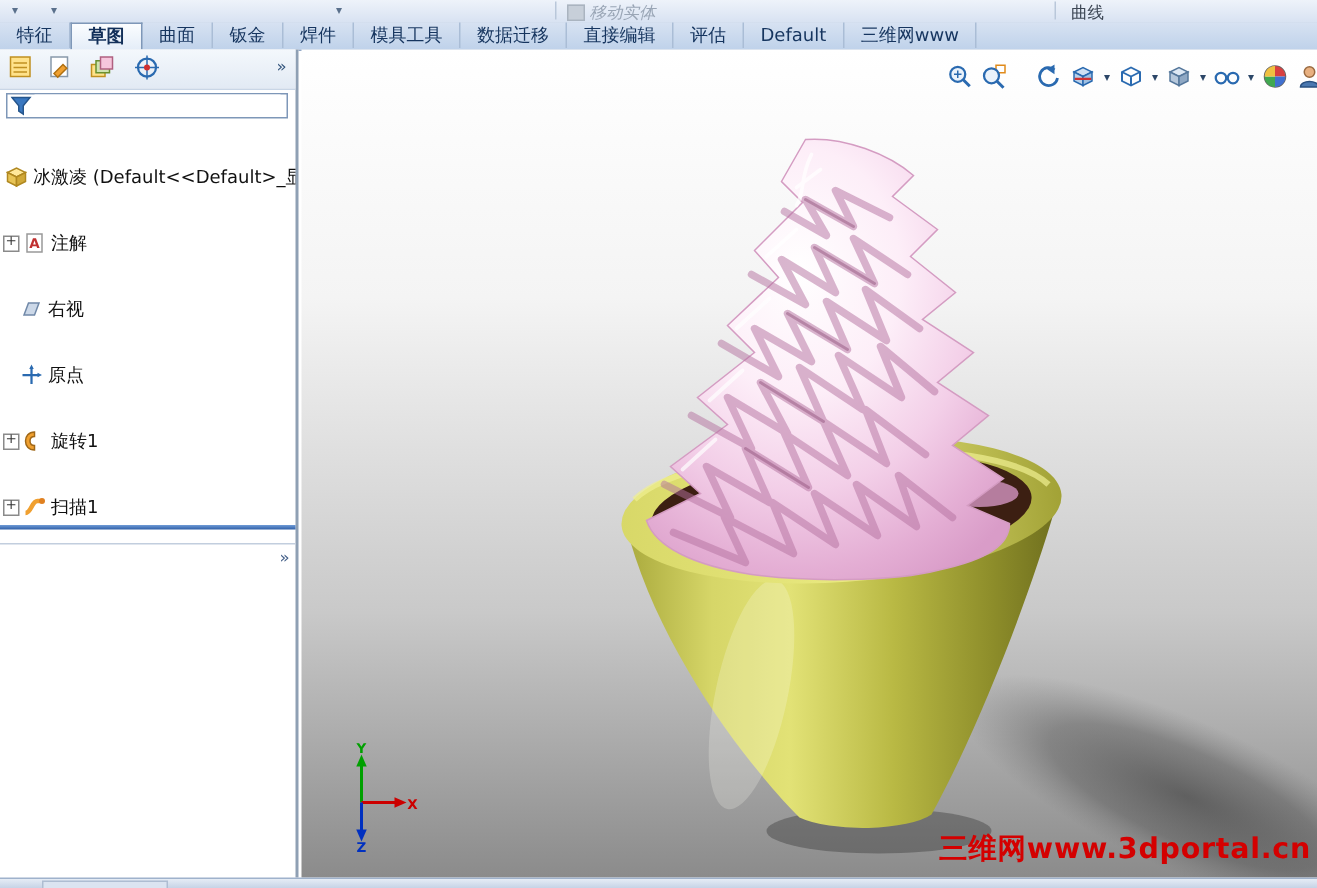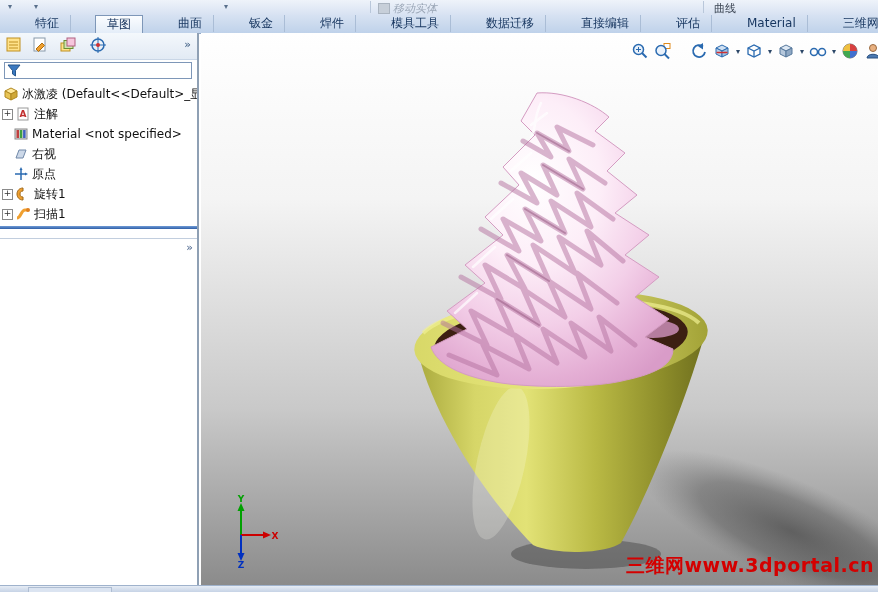--- a/index.html
+++ b/index.html
@@ -14,39 +14,39 @@
   .top-strip .caret{position:absolute;top:2px;font-size:8px;color:#5a708c;}
   .vsep{position:absolute;top:1px;width:1px;height:12px;background:#b9c7da;}
   .move-entity{position:absolute;left:393px;top:1px;font-size:11px;color:#9aa6b6;font-style:italic;}
   .move-entity-ic{position:absolute;left:378px;top:3px;width:10px;height:9px;
     background:#c7cfd9;border:1px solid #aab4c0;}
   .curve-label{position:absolute;left:714px;top:1px;font-size:11px;color:#3c4654;}
   
   .tab-bar{position:absolute;left:0;top:15px;width:878px;height:18px;display:flex;
     background:linear-gradient(#d7e2f2,#bfd2ea);border-bottom:1px solid #93a9c7;}
   .tab{height:17px;line-height:17px;padding:0 11px;font-size:12px;color:#16355f;
-    border-right:1px solid #aabdd6;white-space:nowrap;cursor:default;margin-left:24px;}
+    border-right:1px solid #aabdd6;white-space:nowrap;cursor:default;}
   .tab.active{background:linear-gradient(#fbfdff,#e4edf8);
-    border:1px solid #7e97b8;border-bottom:0;color:#13305a;font-weight:normal;}
+    border:1px solid #7e97b8;border-bottom:0;color:#13305a;font-weight:bold;}
   
   .side-panel{position:absolute;left:0;top:33px;width:199px;height:552px;
     background:#fff;border-right:2px solid #8fa0b4;box-sizing:border-box;}
   .panel-toolbar{height:26px;position:relative;
     background:linear-gradient(#f4f8fc,#e2eaf4);border-bottom:1px solid #c9d6e6;}
   .panel-toolbar .pt-ic{position:absolute;top:3px;width:18px;height:18px;}
   .panel-overflow{position:absolute;right:6px;top:5px;font-size:11px;color:#35567d;cursor:pointer;}
   .filter-row{height:22px;padding:2px 4px;box-sizing:border-box;}
   .filter-box{width:188px;height:17px;border:1px solid #7e97b8;background:#fff;
     position:relative;box-sizing:border-box;}
   .filter-box svg{position:absolute;left:2px;top:1px;}
   .filter-box input{position:absolute;left:18px;top:0;width:160px;height:13px;
     border:none;outline:none;font-size:11px;font-family:inherit;}
   .tree{padding-top:2px;}
   .tree-row{height:20px;display:flex;align-items:center;white-space:nowrap;
-    font-size:12px;color:#101010;overflow:hidden;cursor:default;}
+    font-size:12px;color:#101010;overflow:hidden;cursor:default;margin-top:24px;}
   .tree-row .expander{width:9px;height:9px;margin:0 2px 0 2px;border:1px solid #8a8a8a;
     background:#fff;font-size:9px;line-height:7px;text-align:center;color:#333;flex:none;}
   .tree-row .spacer{width:13px;flex:none;}
   .tree-row .ticon{width:16px;height:16px;margin-right:3px;flex:none;}
   .tree-row.root{padding-left:3px;}
   .rollback{height:3px;width:197px;margin-top:2px;
     background:linear-gradient(#6f9bd6,#2f5fa8);cursor:ns-resize;}
   .pane-splitter{margin-top:9px;border-top:1px solid #c2cede;position:relative;height:22px;}
   .splitter-chevron{position:absolute;right:4px;top:2px;font-size:11px;color:#46618a;cursor:pointer;}
   
@@ -83,21 +83,21 @@
 <div class="tab-bar">
   <div class="tab">特征</div>
   <div class="tab active">草图</div>
   <div class="tab">曲面</div>
   <div class="tab">钣金</div>
   <div class="tab">焊件</div>
   <div class="tab">模具工具</div>
   <div class="tab">数据迁移</div>
   <div class="tab">直接编辑</div>
   <div class="tab">评估</div>
-  <div class="tab">Material</div>
+  <div class="tab">Default</div>
   <div class="tab">三维网www</div>
 </div>
 
 <div class="side-panel">
 
   <div class="panel-toolbar">
     <svg class="pt-ic" style="left:5px" viewBox="0 0 18 18">
       <rect x="2" y="2" width="13" height="13" fill="#ffe28a" stroke="#c09020"></rect>
       <line x1="4" y1="6" x2="13" y2="6" stroke="#c09020"></line>
       <line x1="4" y1="9" x2="13" y2="9" stroke="#c09020"></line>
@@ -144,30 +144,20 @@
     <div class="tree-row">
       <span class="expander">+</span>
       <svg class="ticon" viewBox="0 0 16 16">
         <rect x="3" y="2" width="10" height="12" fill="#fff" stroke="#999"></rect>
         <text x="8" y="11" font-size="9" font-weight="bold" fill="#c03030" text-anchor="middle">A</text>
       </svg>
       <span class="tlabel">注解</span>
     </div>
 
 
-    <div class="tree-row">
-      <span class="spacer"></span>
-      <svg class="ticon" viewBox="0 0 16 16">
-        <rect x="2" y="3" width="12" height="10" fill="#ddd" stroke="#888"></rect>
-        <rect x="3.5" y="4" width="2.5" height="8" fill="#c04040"></rect>
-        <rect x="6.8" y="4" width="2.5" height="8" fill="#40a040"></rect>
-        <rect x="10.1" y="4" width="2.5" height="8" fill="#4060c0"></rect>
-      </svg>
-      <span class="tlabel">Material &lt;not specified&gt;</span>
-    </div>
 
 
 
     <div class="tree-row">
       <span class="spacer"></span>
       <svg class="ticon" viewBox="0 0 16 16">
         <path d="M3,12 L6,4 L13,4 L10,12 Z" fill="#ccd8e8" stroke="#7088a8"></path>
       </svg>
       <span class="tlabel">右视</span>
     </div>

